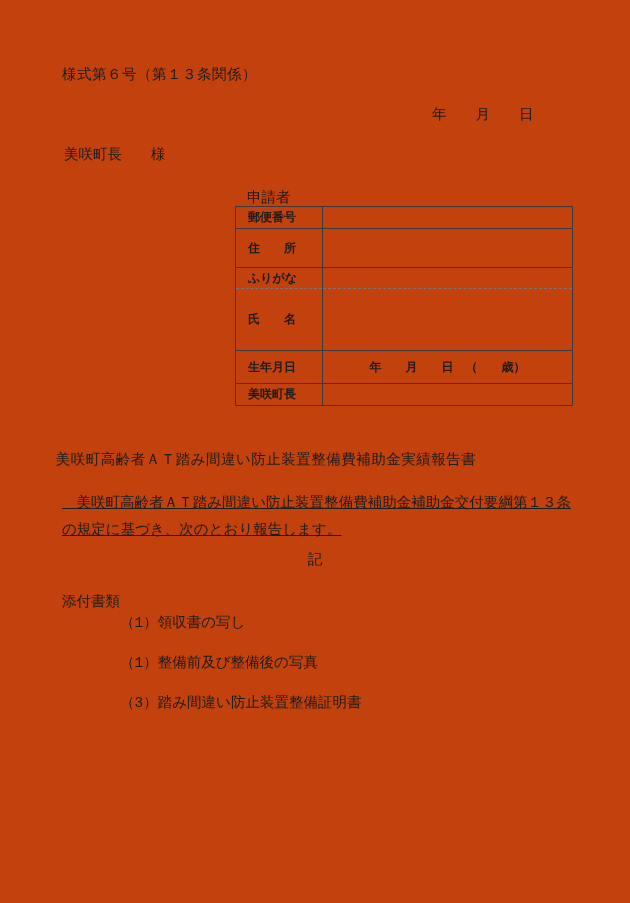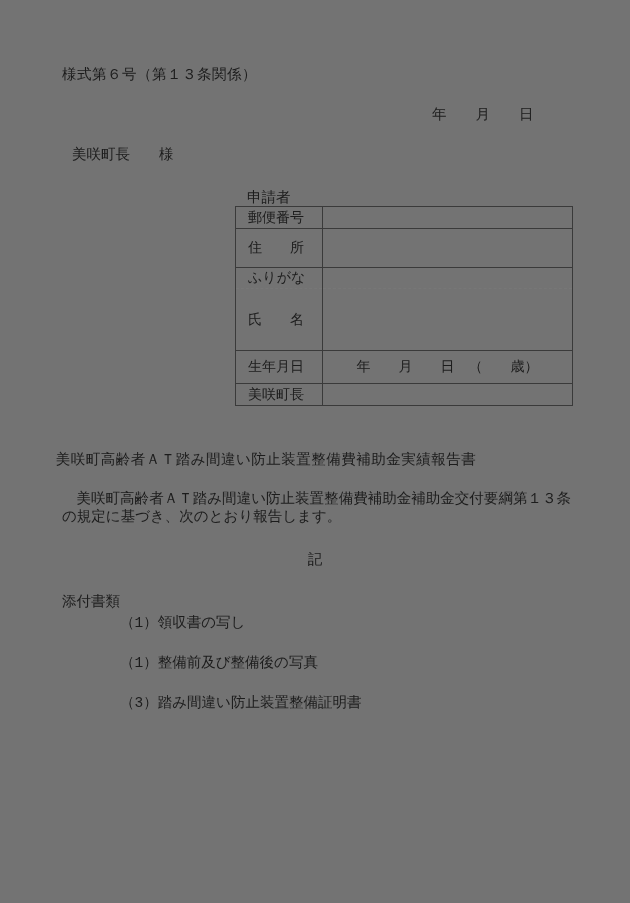--- a/index.html
+++ b/index.html
@@ -4,55 +4,56 @@
 <style>
   html, body {
     margin: 0;
     padding: 0;
     background: #ffffff;
   }
   .page {
     position: relative;
     width: 630px;
     height: 903px;
-    background: #737373;
+    background: #c2410c;
     font-family: "Liberation Serif", "DejaVu Serif", serif;
     color: #1c1c1c;
     font-size: 14.5px;
     overflow: hidden;
   }
   .form-number {
     position: absolute;
     left: 62px;
     top: 65px;
     letter-spacing: 0.5px;
   }
   .date-line {
     position: absolute;
     left: 432px;
     top: 105px;
   }
   .addressee {
     position: absolute;
-    left: 72px;
+    left: 64px;
     top: 145px;
   }
   .applicant-label {
     position: absolute;
     left: 247px;
     top: 188px;
   }
   table.applicant-table {
     position: absolute;
     left: 235px;
     top: 206px;
     width: 338px;
     border-collapse: collapse;
     table-layout: fixed;
-    font-size: 14px;
+    font-size: 12px;
+    font-weight: bold;
   }
   table.applicant-table td {
     border: 1px solid #3a3a3a;
     vertical-align: middle;
     padding: 0;
   }
   table.applicant-table td.label {
     width: 74px;
     padding-left: 12px;
   }
@@ -71,22 +72,23 @@
     top: 450px;
     width: 532px;
     text-align: center;
     letter-spacing: 0.5px;
   }
   .body-paragraph {
     position: absolute;
     left: 62px;
     top: 489px;
     width: 509px;
-    line-height: 18px;
+    line-height: 27px;
     text-align: justify;
+    text-decoration: underline;
   }
   .ki-marker {
     position: absolute;
     left: 0;
     top: 550px;
     width: 630px;
     text-align: center;
   }
   .attachments-heading {
     position: absolute;

